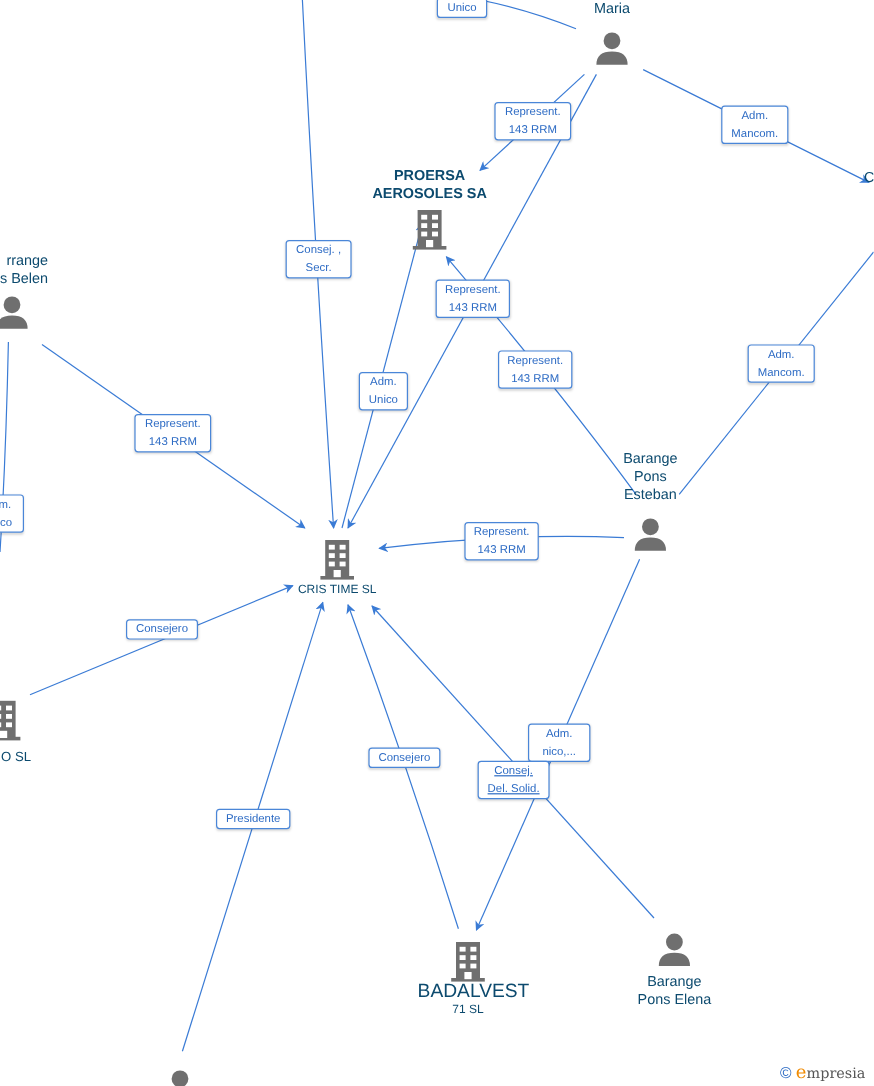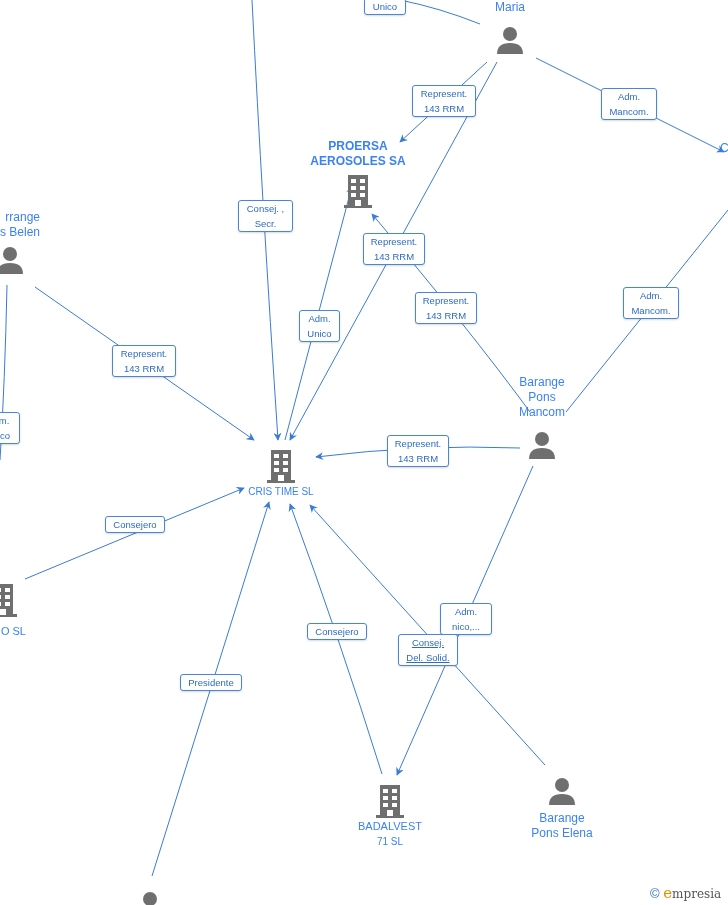--- a/index.html
+++ b/index.html
@@ -1,19 +1,19 @@
 <!DOCTYPE html>
 <html><head>
 <meta charset="utf-8">
 <style>
   html, body { margin:0; padding:0; background:#ffffff; }
   body { width:728px; height:905px; position:relative; overflow:hidden;
          font-family:"Liberation Sans", sans-serif; }
   #edges { position:absolute; left:0; top:0; width:728px; height:905px; }
-  .node { position:absolute; text-align:center; color:#3b82f6; font-size:12px; line-height:15px; }
+  .node { position:absolute; text-align:center; color:#0c4a6e; font-size:12px; line-height:15px; }
   .node .name { display:block; white-space:nowrap; }
   .edge-label { position:absolute; background:#fff; border:1px solid #4a86d8; border-radius:3px;
                 color:#2d6bc4; font-size:9.5px; line-height:15px; text-align:center;
                 padding:0 4px; box-shadow:0 1px 2px rgba(0,0,0,0.15); white-space:nowrap; }
   .icon svg { display:block; }
   .footer { position:absolute; left:650px; top:884px; font-size:13px; color:#2d6bc4; }
   .footer .brand { font-family:"DejaVu Serif", serif; color:#555; font-size:12px; }
   .footer .brand .e { color:#f08a00; font-size:15px; }
 </style>
 </head>
@@ -121,21 +121,21 @@
           <rect x="14" y="27" width="6" height="6"></rect>
         </g>
       </svg>
   </span>
   <span class="name" style="font-size:10px;">CRIS TIME  SL</span>
 </div>
 
 <div class="node" style="left:507px;top:375px;width:70px;">
   <span class="name">Barange</span>
   <span class="name">Pons</span>
-  <span class="name">Mancom</span>
+  <span class="name">Esteban</span>
   <span class="icon" style="display:block;margin:10px auto 0;width:30px;">
     <svg width="30" height="30" viewBox="0 0 30 30">
         <circle cx="15" cy="9" r="7" fill="#6f6f6f"></circle>
         <path d="M2,29 Q2,18 15,18 Q28,18 28,29 z" fill="#6f6f6f"></path>
       </svg>
   </span>
 </div>
 
 <div class="node" style="left:-20px;top:582px;width:60px;text-align:right;">
   <span class="icon" style="display:block;margin-left:6px;width:34px;">
@@ -165,21 +165,21 @@
           <rect x="10" y="6" width="5" height="4"></rect>
           <rect x="19" y="6" width="5" height="4"></rect>
           <rect x="10" y="13" width="5" height="4"></rect>
           <rect x="19" y="13" width="5" height="4"></rect>
           <rect x="10" y="20" width="5" height="4"></rect>
           <rect x="19" y="20" width="5" height="4"></rect>
           <rect x="14" y="27" width="6" height="6"></rect>
         </g>
       </svg>
   </span>
-  <span class="name" style="font-size:11px;">BADALVEST</span>
+  <span class="name" style="font-size:16px;">BADALVEST</span>
   <span class="name" style="font-size:10px;">71  SL</span>
 </div>
 
 <div class="node" style="left:522px;top:776px;width:80px;">
   <span class="icon" style="display:block;margin:0 auto 5px;width:30px;">
     <svg width="30" height="30" viewBox="0 0 30 30">
         <circle cx="15" cy="9" r="7" fill="#6f6f6f"></circle>
         <path d="M2,29 Q2,18 15,18 Q28,18 28,29 z" fill="#6f6f6f"></path>
       </svg>
   </span>

